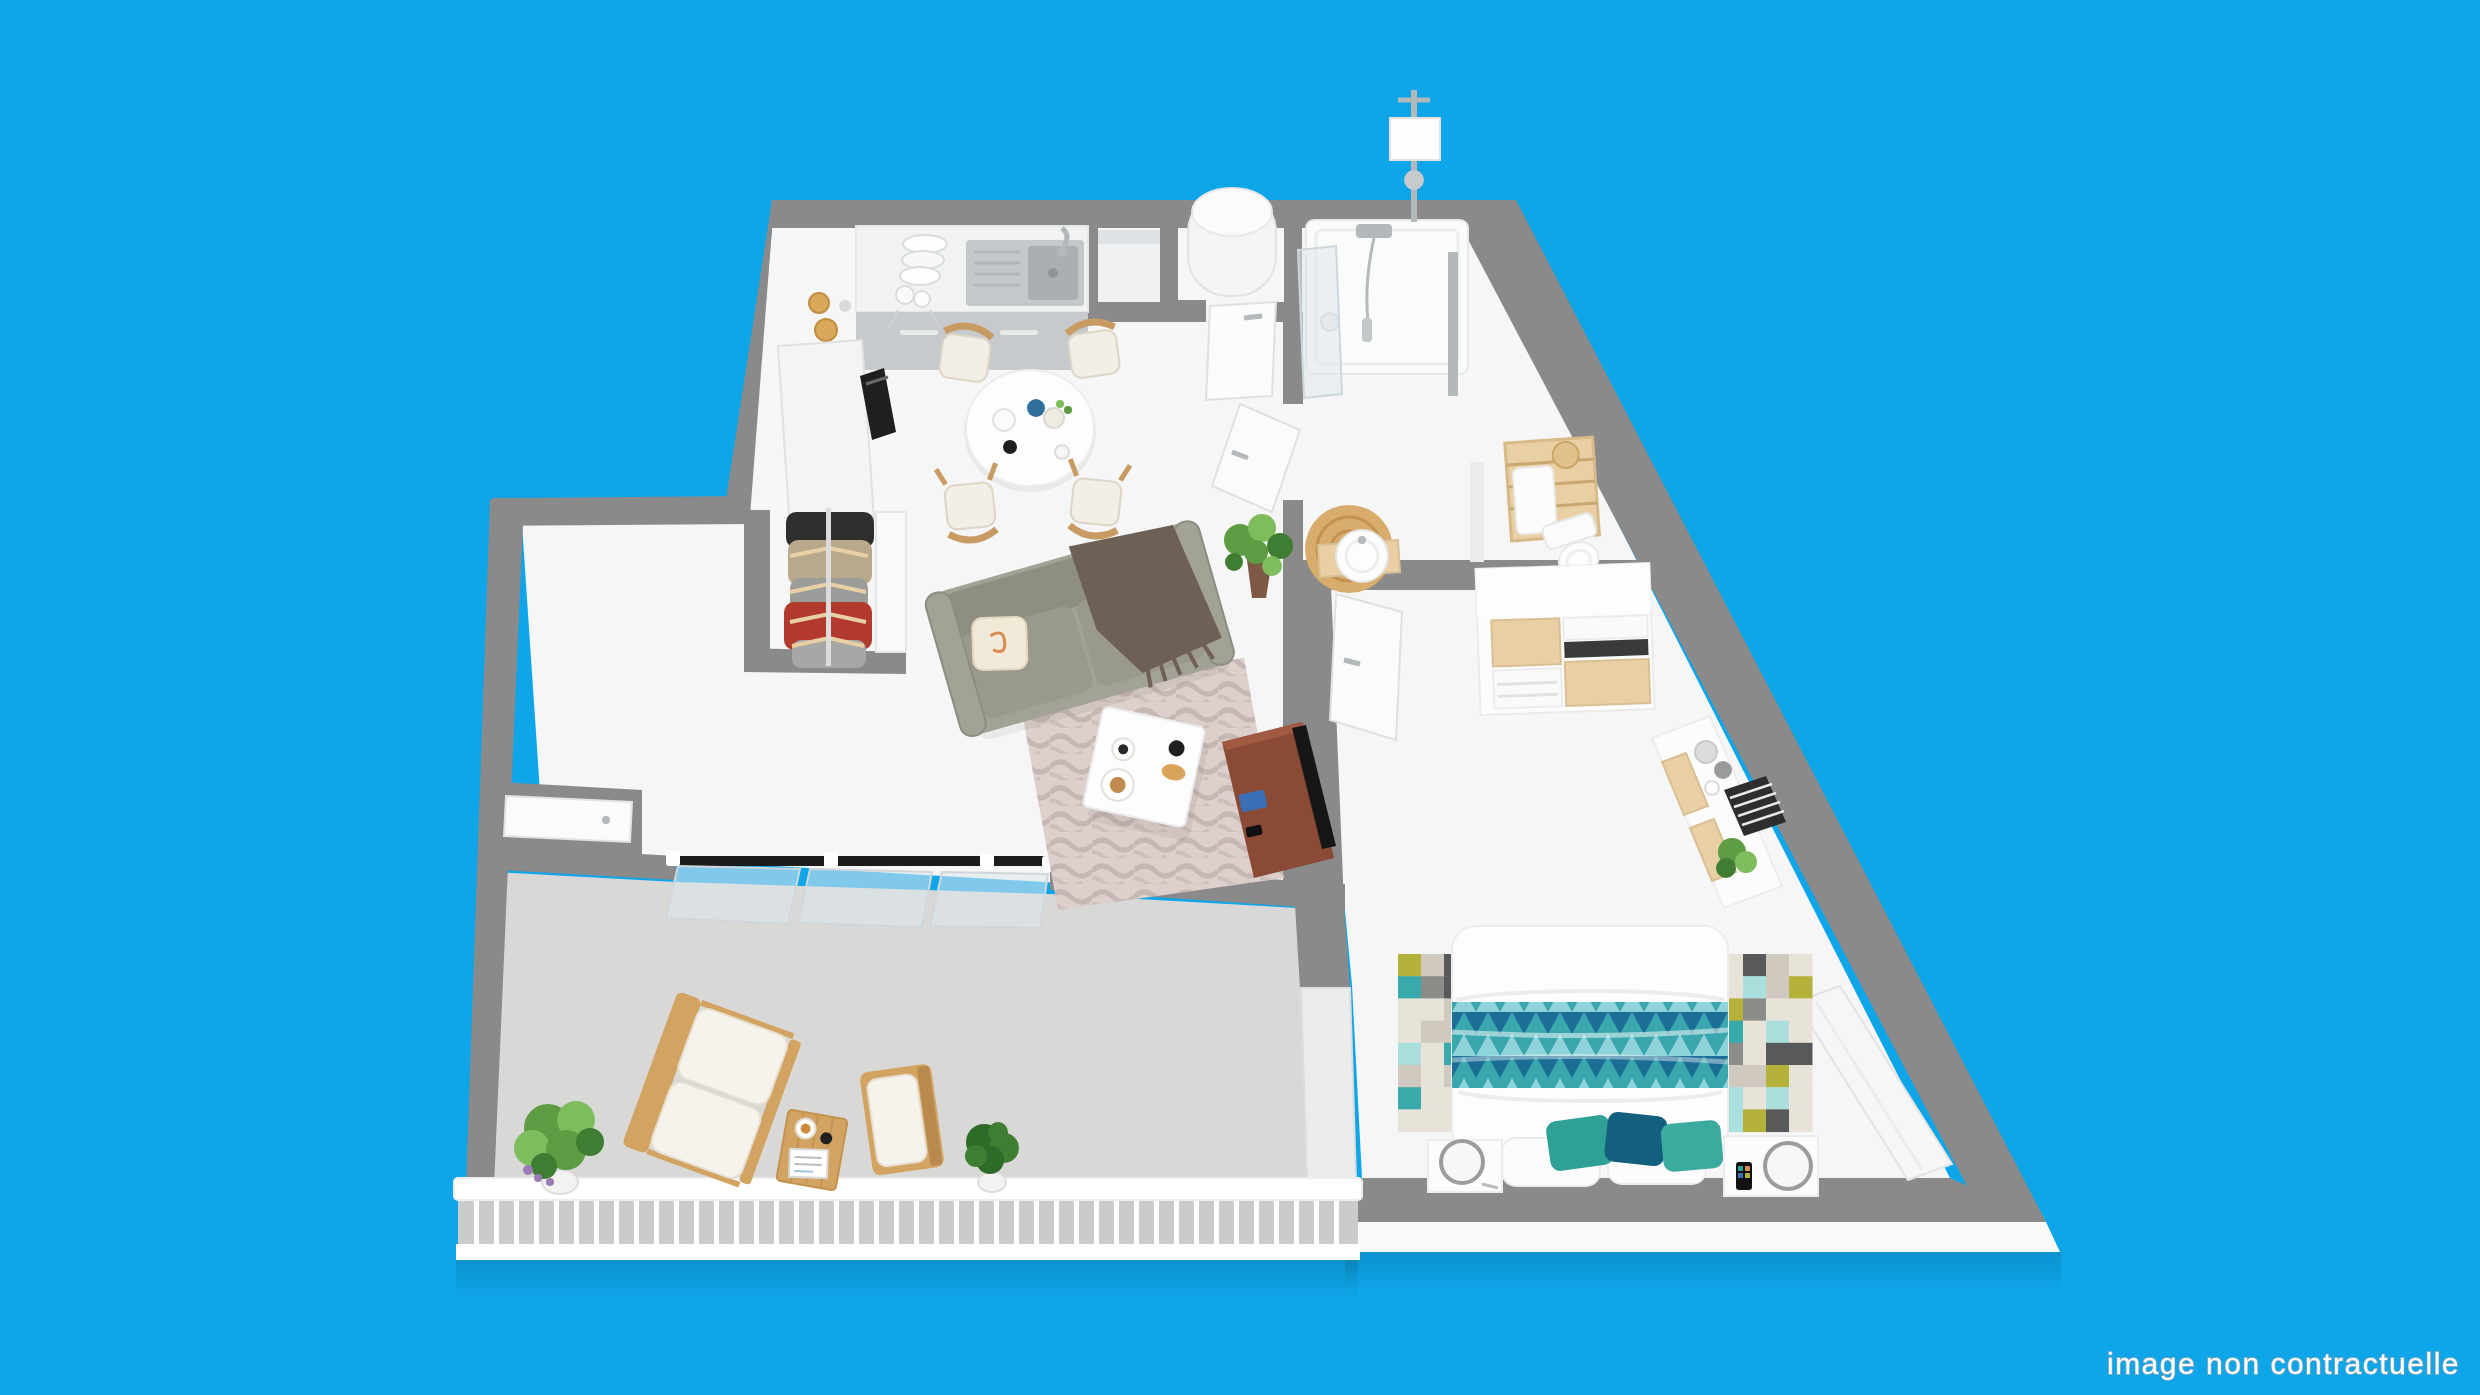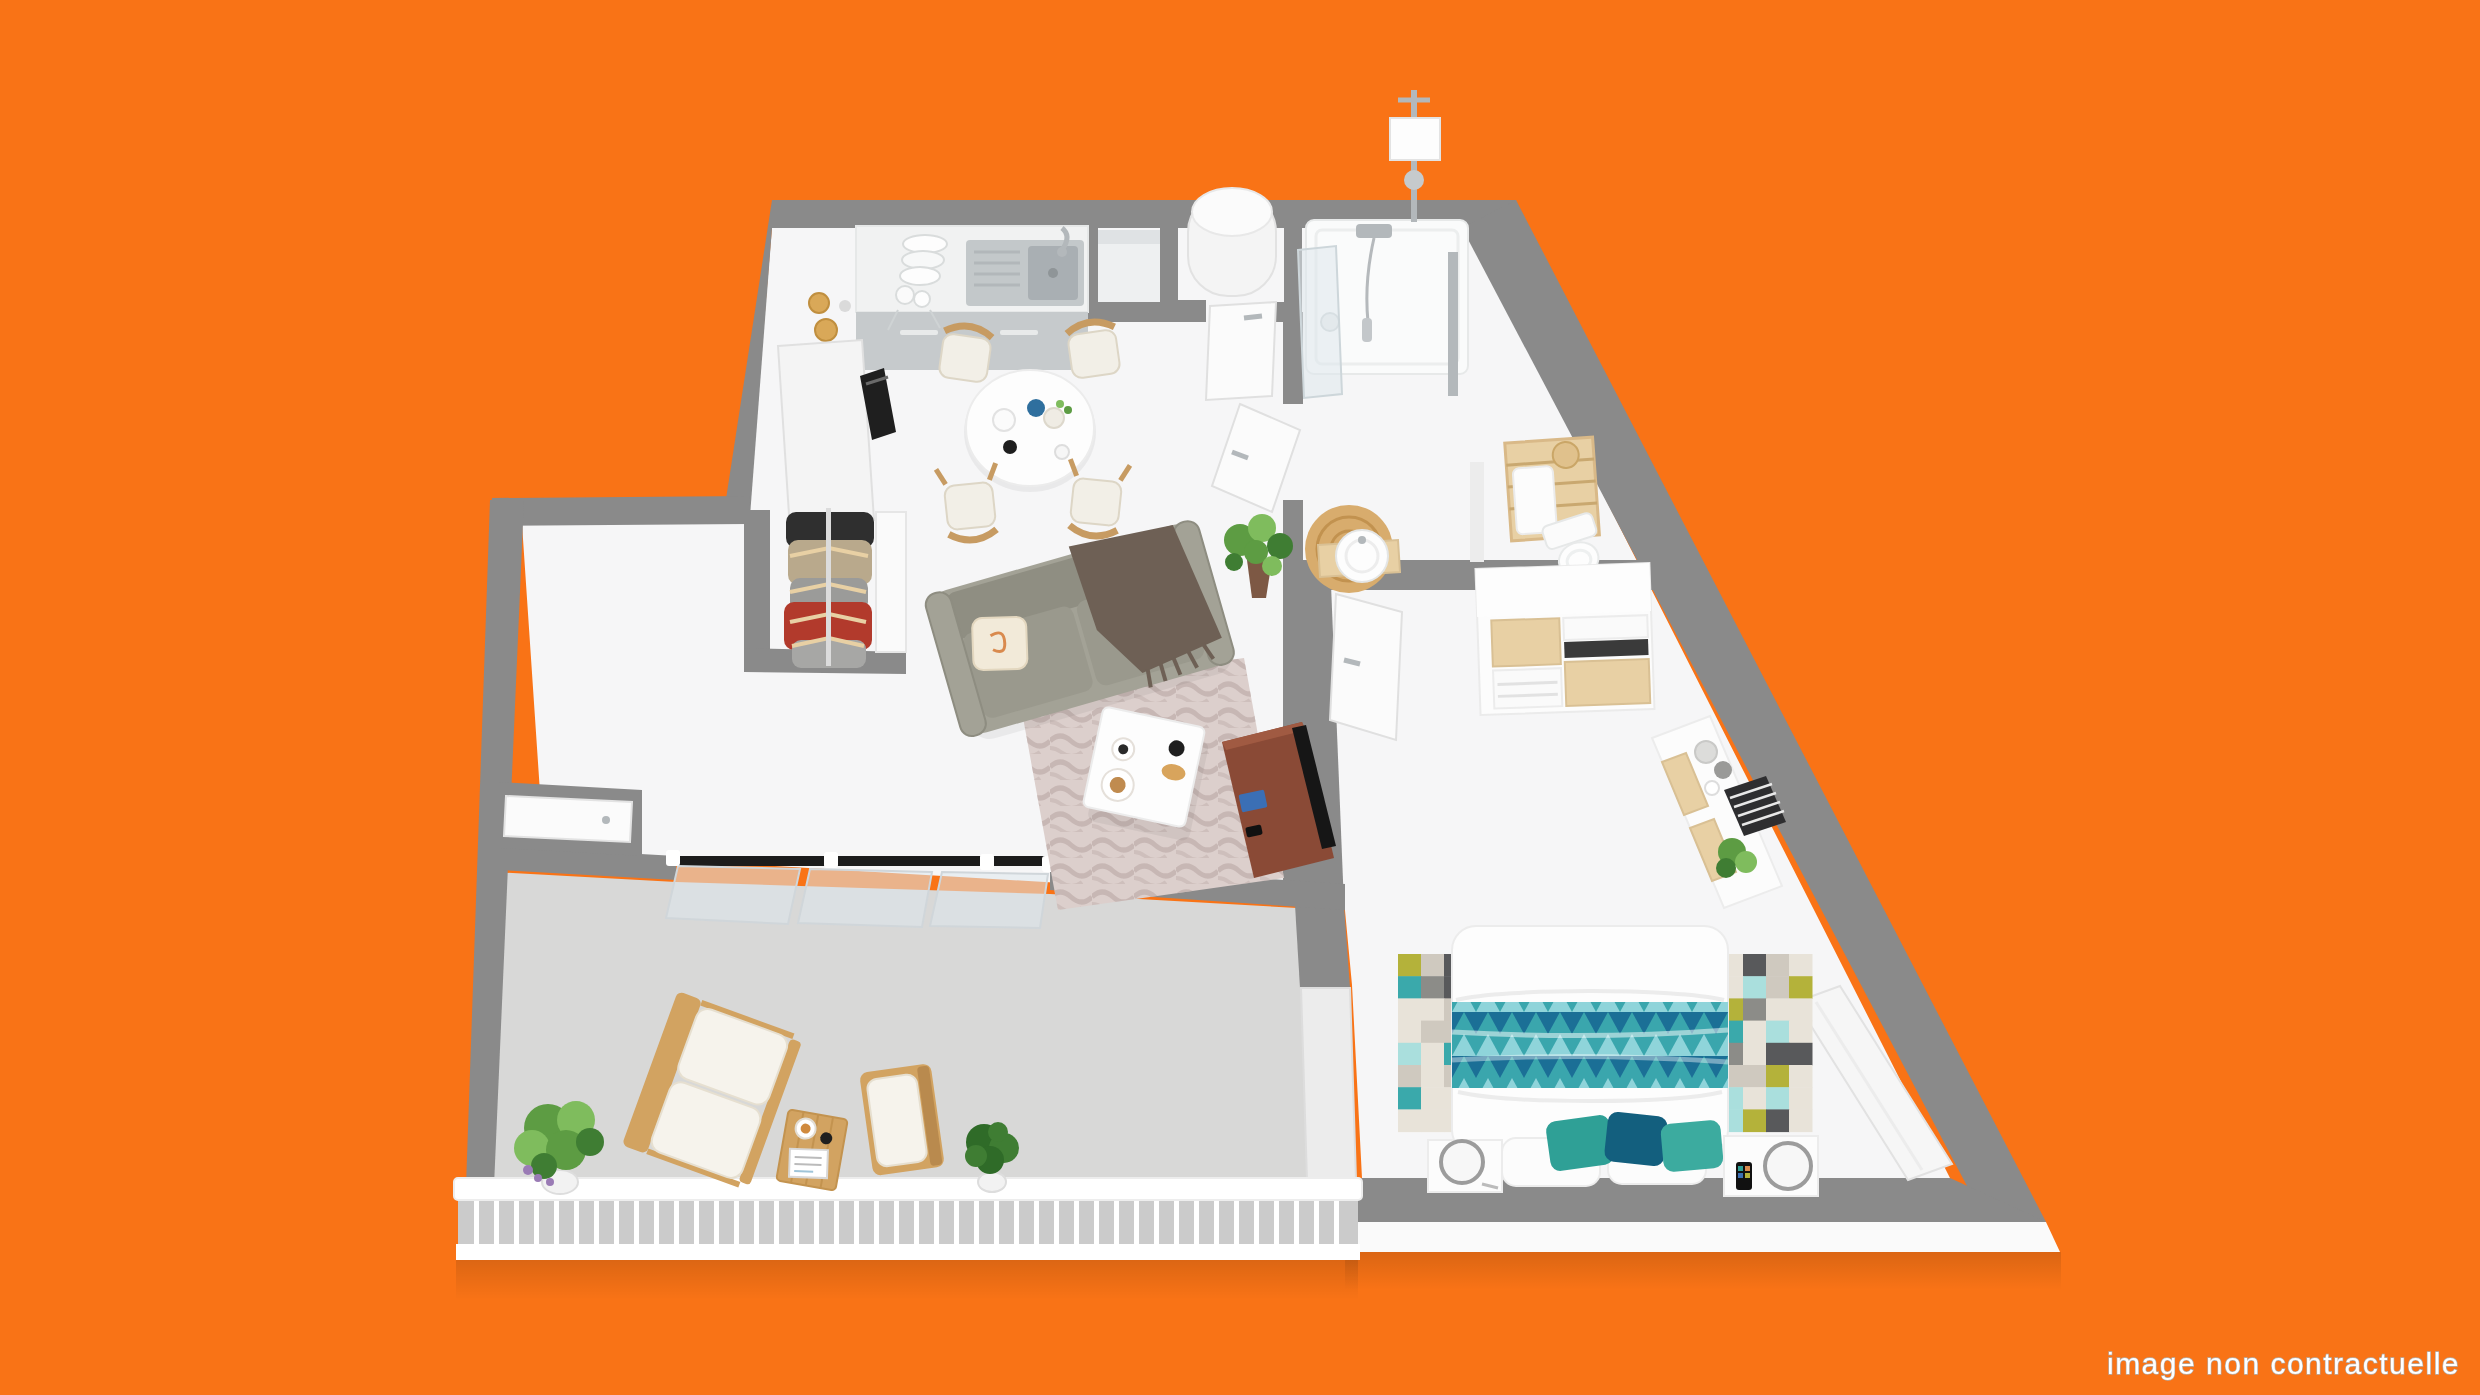--- a/index.html
+++ b/index.html
@@ -1,16 +1,16 @@
 <!DOCTYPE html>
 <html style="--wall: #8a8a8a; --wall-face: #ececec; --floor: #f6f6f7; --balcony-floor: #d8d8d7; --railing: #ffffff; --railing-gap: #cbcbcb; --slab: #fafafa; --rail-dark: #1c1c1c; --counter-top: #f1f2f2; --counter-front: #c6cacc; --sink: #c3c8ca; --sink-inner: #a9afb3; --chrome: #b3b8bb; --oven: #1f1f1f; --jar: #d9a858; --wood: #c79b62; --wood-light: #e8d0a4; --wood-balcony: #d2a361; --wood-dark: #b98a4e; --table: #fdfdfd; --chair-cushion: #f2efe7; --sofa: #a3a296; --sofa-seat: #9a998d; --sofa-back: #8f8e82; --pillow: #f2ead9; --pillow-spiral: #d98a4e; --throw: #6e6055; --rug-pink: #dccfcc; --rug-pink-pattern: #b9a7a4; --tv-stand: #8a4a36; --tv: #161616; --magazine: #3b6fb5; --plant: #5d9c43; --plant-light: #7fbc5d; --plant-dark: #3f7d33; --plant-bush: #2f6b28; --pot: #f2f2f2; --pot-brown: #7d5844; --lavender: #9a7bb5; --door: #fbfbfb; --door-edge: #dcdcdc; --glass: rgba(223,231,236,0.55); --glass-edge: #cdd6da; --heater: #f4f4f4; --jute: #d8ac6d; --jute-ring: #c2924f; --shirt-dark: #2f2f2f; --shirt-khaki: #b9a98c; --shirt-gray: #9b9b99; --shirt-red: #b23a2c; --shirt-light: #a7a7a5; --dresser: #fcfcfc; --slot-dark: #3a3a3a; --vase-gray: #9a9a98; --box-dark: #2e2e30; --duvet: #fdfdfd; --headboard: #9c9c9c; --blanket-dark: #1b6f96; --blanket-mid: #3aa6ad; --blanket-light: #8fd4da; --cushion-teal: #2fa096; --cushion-dark: #135f7e; --cushion-teal2: #3cab9f; --watermark-fill: #ffffff; --watermark-stroke: #b0b0b0;"><head>
 <meta charset="utf-8">
 <style>
   html,body{margin:0;padding:0;background:#ffffff;}
-  .stage{position:relative;width:2480px;height:1395px;background:#f97316;overflow:hidden;
+  .stage{position:relative;width:2480px;height:1395px;background:#0ea5e9;overflow:hidden;
          font-family:"Liberation Sans",sans-serif;}
   svg{display:block;}
   .wm{paint-order:stroke;stroke:var(--watermark-stroke);stroke-width:1.3px;
       fill:var(--watermark-fill);font:400 30px "Liberation Sans",sans-serif;letter-spacing:1.5px;}
 </style>
 </head>
 <body>
 
 <div class="stage">
 <svg width="2480" height="1395" viewBox="0 0 2480 1395">

